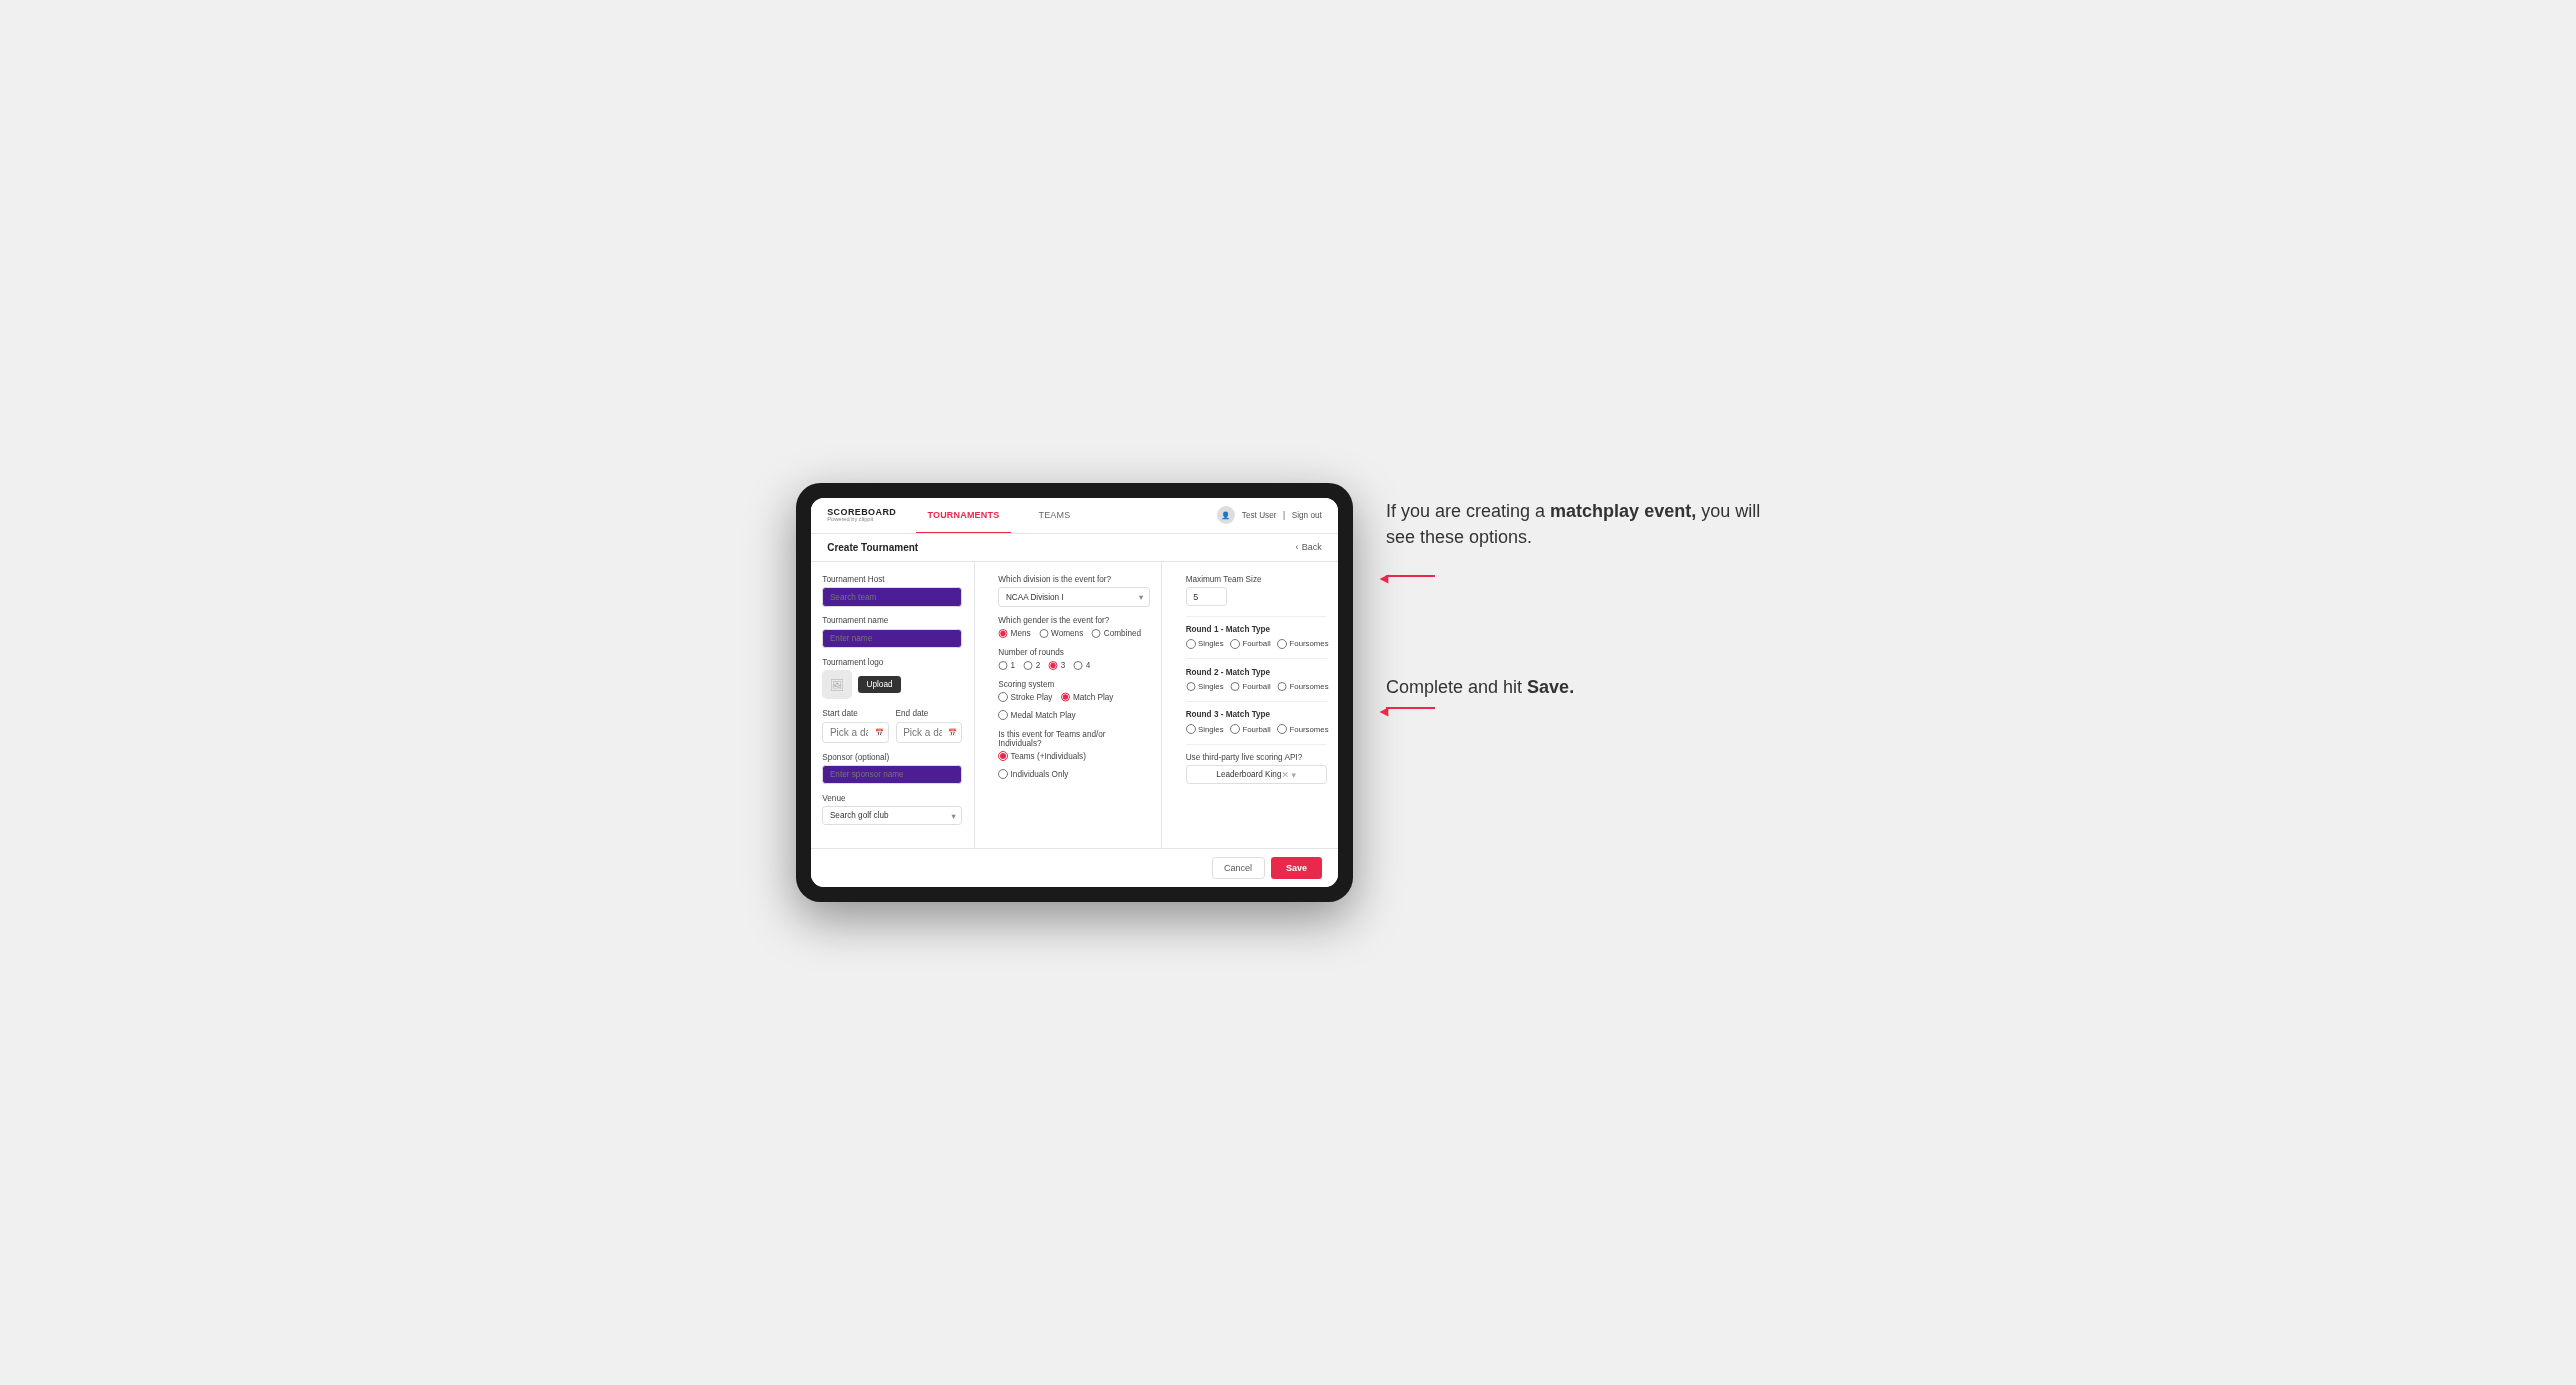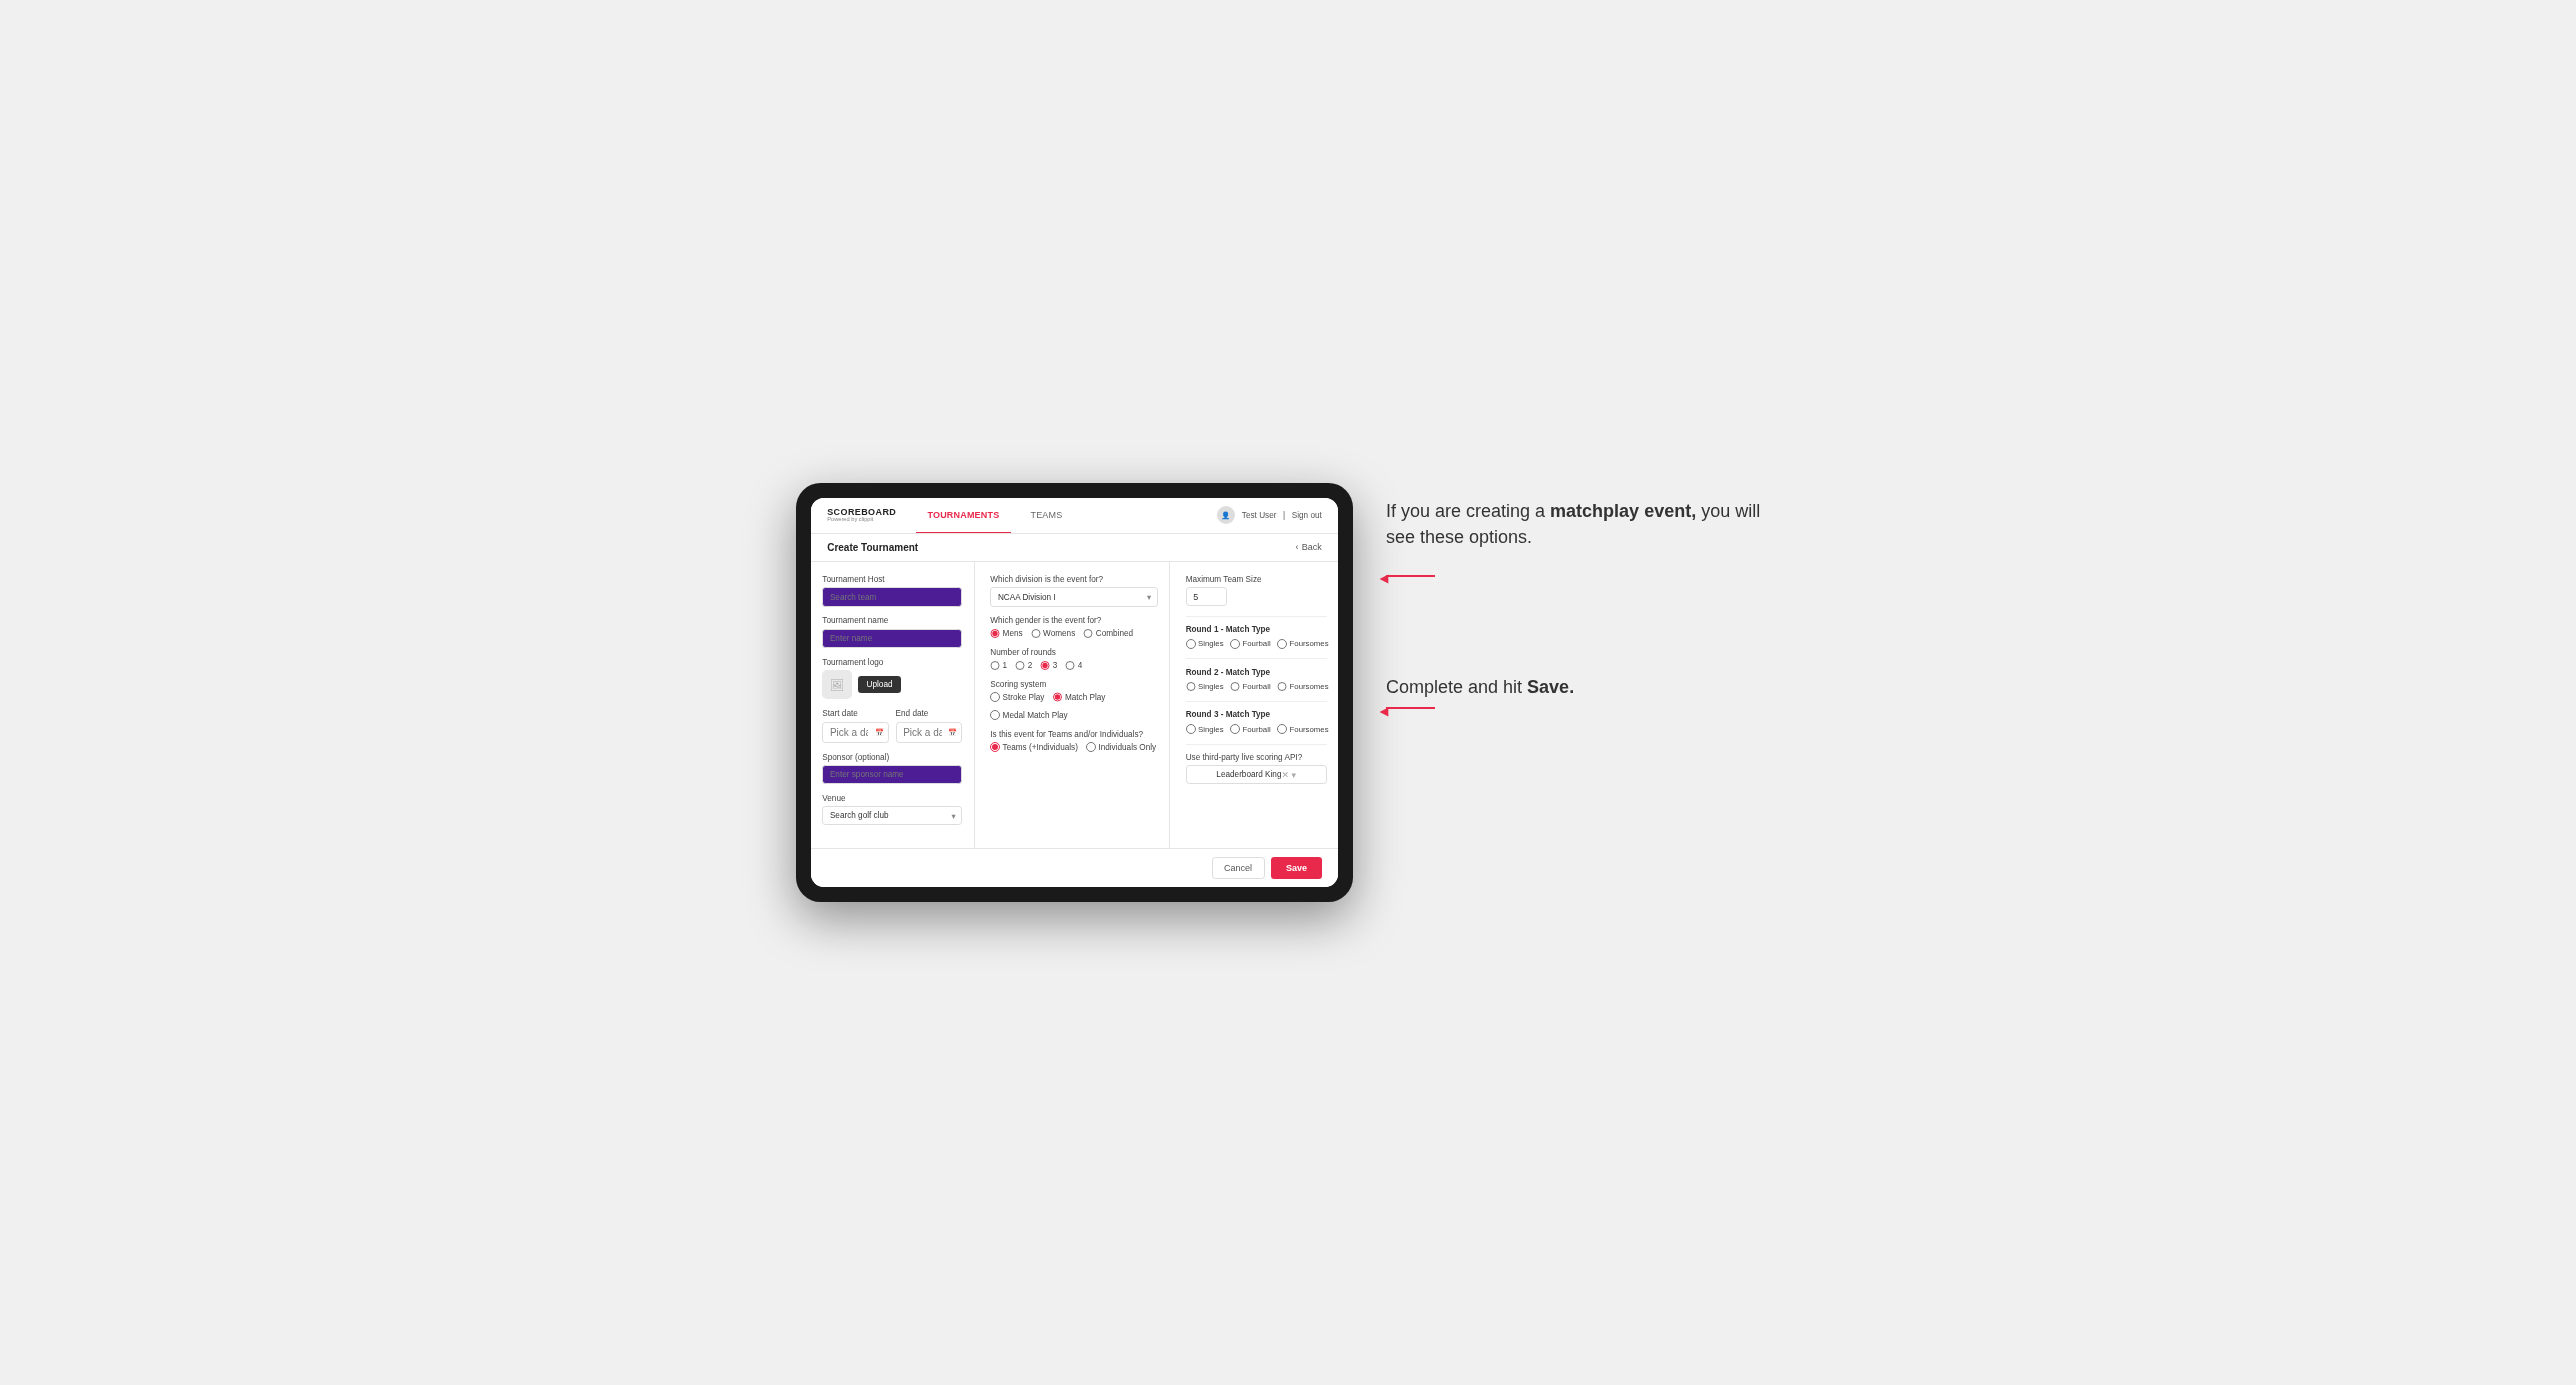--- a/index.html
+++ b/index.html
@@ -55,21 +55,21 @@
       color: #222;
       line-height: 1;
     }
     .logo-sub {
       font-size: 5.7px;
       color: #888;
       line-height: 1;
     }
     .nav-tabs {
       display: flex;
-      gap: 8px;
+      gap: 16px;
       flex: 1;
     }
     .nav-tab {
       padding: 0 11.5px;
       height: 36px;
       display: flex;
       align-items: center;
       font-size: 9px;
       font-weight: 500;
       color: #666;
@@ -122,21 +122,21 @@
       font-size: 9px;
       color: #555;
       cursor: pointer;
       display: flex;
       align-items: center;
       gap: 3.3px;
     }
     
     .form-layout {
       display: flex;
-      gap: 4px;
+      gap: 12px;
     }
     .form-col-left {
       width: 164px;
       padding: 13px 11.5px;
       border-right: 0.8px solid #e5e5e5;
       background: #fff;
     }
     .form-col-mid {
       flex: 1;
       padding: 13px 11.5px;

